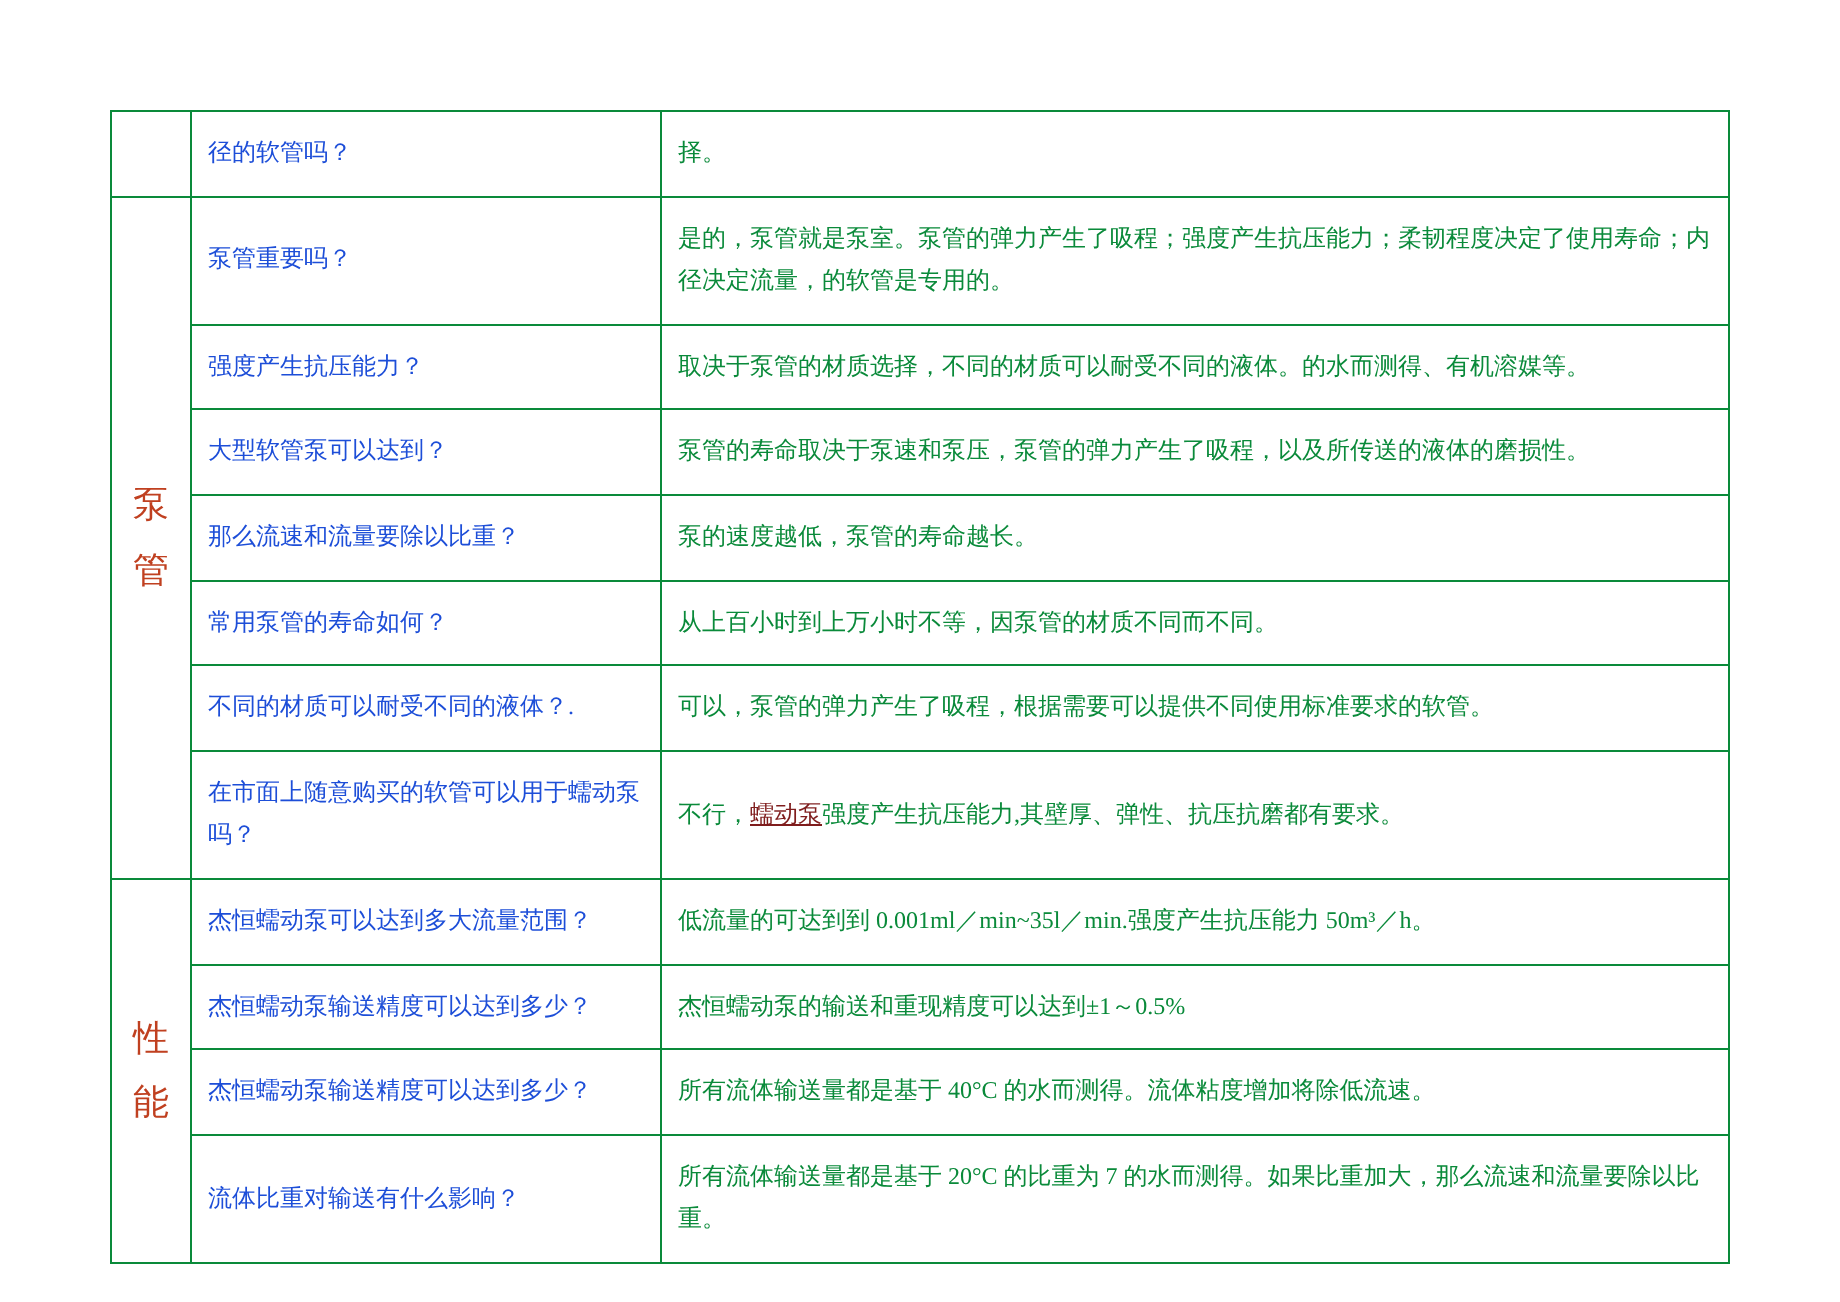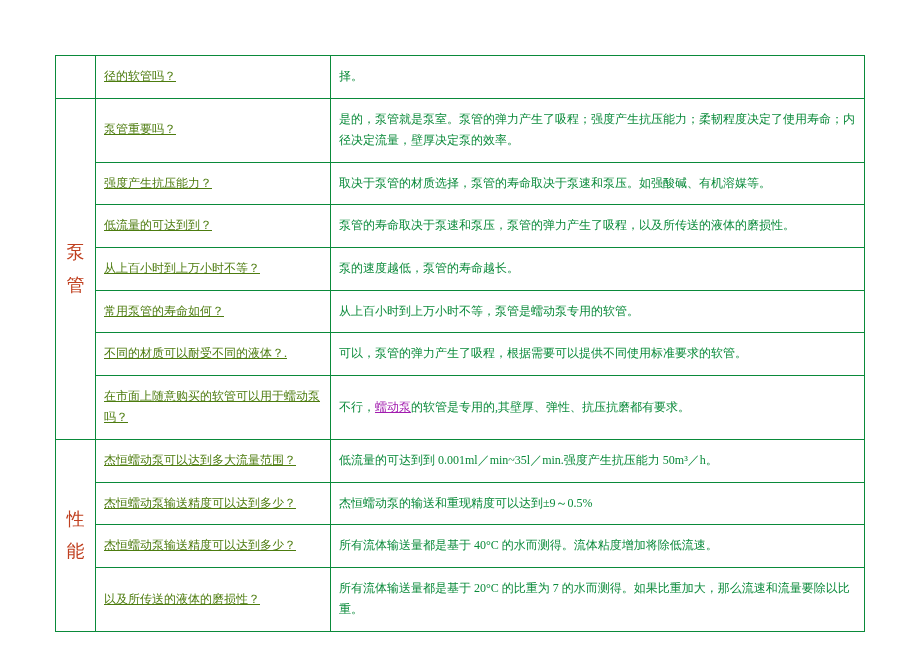--- a/index.html
+++ b/index.html
@@ -29,28 +29,27 @@
       width: 40px;
       text-align: center;
       vertical-align: middle;
       font-size: 18px;
       color: #c04020;
       font-weight: normal;
       padding: 10px 4px;
     }
     .question-cell {
       width: 235px;
-      color: #4d7c0f;
-      text-decoration: underline;
+      color: #1d4ed8;
     }
     .answer-cell {
       color: #0a8a3a;
     }
     .link {
-      color: #a21caf;
+      color: #7f1d1d;
       text-decoration: underline;
     }
   </style>
 </head>
 <body>
 
 <table>
   <colgroup>
     <col style="width:40px">
     <col style="width:235px">
@@ -58,57 +57,57 @@
   </colgroup>
   <tbody id="table-body">
       <tr>
         <td class="category-cell"></td>
         <td class="question-cell">径的软管吗？</td>
         <td class="answer-cell">择。</td>
       </tr>
       <tr>
         <td class="category-cell" rowspan="7">泵<br>管</td>
         <td class="question-cell">泵管重要吗？</td>
-        <td class="answer-cell">是的，泵管就是泵室。泵管的弹力产生了吸程；强度产生抗压能力；柔韧程度决定了使用寿命；内径决定流量，壁厚决定泵的效率。</td>
+        <td class="answer-cell">是的，泵管就是泵室。泵管的弹力产生了吸程；强度产生抗压能力；柔韧程度决定了使用寿命；内径决定流量，的软管是专用的。</td>
       </tr>
       <tr>
         <td class="question-cell">强度产生抗压能力？</td>
-        <td class="answer-cell">取决于泵管的材质选择，泵管的寿命取决于泵速和泵压。如强酸碱、有机溶媒等。</td>
+        <td class="answer-cell">取决于泵管的材质选择，不同的材质可以耐受不同的液体。的水而测得、有机溶媒等。</td>
       </tr>
       <tr>
-        <td class="question-cell">低流量的可达到到？</td>
+        <td class="question-cell">大型软管泵可以达到？</td>
         <td class="answer-cell">泵管的寿命取决于泵速和泵压，泵管的弹力产生了吸程，以及所传送的液体的磨损性。</td>
       </tr>
       <tr>
-        <td class="question-cell">从上百小时到上万小时不等？</td>
+        <td class="question-cell">那么流速和流量要除以比重？</td>
         <td class="answer-cell">泵的速度越低，泵管的寿命越长。</td>
       </tr>
       <tr>
         <td class="question-cell">常用泵管的寿命如何？</td>
-        <td class="answer-cell">从上百小时到上万小时不等，泵管是蠕动泵专用的软管。</td>
+        <td class="answer-cell">从上百小时到上万小时不等，因泵管的材质不同而不同。</td>
       </tr>
       <tr>
         <td class="question-cell">不同的材质可以耐受不同的液体？.</td>
         <td class="answer-cell">可以，泵管的弹力产生了吸程，根据需要可以提供不同使用标准要求的软管。</td>
       </tr>
       <tr>
         <td class="question-cell">在市面上随意购买的软管可以用于蠕动泵吗？</td>
-        <td class="answer-cell"><span>不行，</span><span class="link">蠕动泵</span><span>的软管是专用的,其壁厚、弹性、抗压抗磨都有要求。</span></td>
+        <td class="answer-cell"><span>不行，</span><span class="link">蠕动泵</span><span>强度产生抗压能力,其壁厚、弹性、抗压抗磨都有要求。</span></td>
       </tr>
       <tr>
         <td class="category-cell" rowspan="4">性<br>能</td>
         <td class="question-cell">杰恒蠕动泵可以达到多大流量范围？</td>
         <td class="answer-cell">低流量的可达到到 0.001ml／min~35l／min.强度产生抗压能力 50m³／h。</td>
       </tr>
       <tr>
         <td class="question-cell">杰恒蠕动泵输送精度可以达到多少？</td>
-        <td class="answer-cell">杰恒蠕动泵的输送和重现精度可以达到±9～0.5%</td>
+        <td class="answer-cell">杰恒蠕动泵的输送和重现精度可以达到±1～0.5%</td>
       </tr>
       <tr>
         <td class="question-cell">杰恒蠕动泵输送精度可以达到多少？</td>
         <td class="answer-cell">所有流体输送量都是基于 40°C 的水而测得。流体粘度增加将除低流速。</td>
       </tr>
       <tr>
-        <td class="question-cell">以及所传送的液体的磨损性？</td>
+        <td class="question-cell">流体比重对输送有什么影响？</td>
         <td class="answer-cell">所有流体输送量都是基于 20°C 的比重为 7 的水而测得。如果比重加大，那么流速和流量要除以比重。</td>
       </tr>
     </tbody>
 </table>
 
 </body></html>

